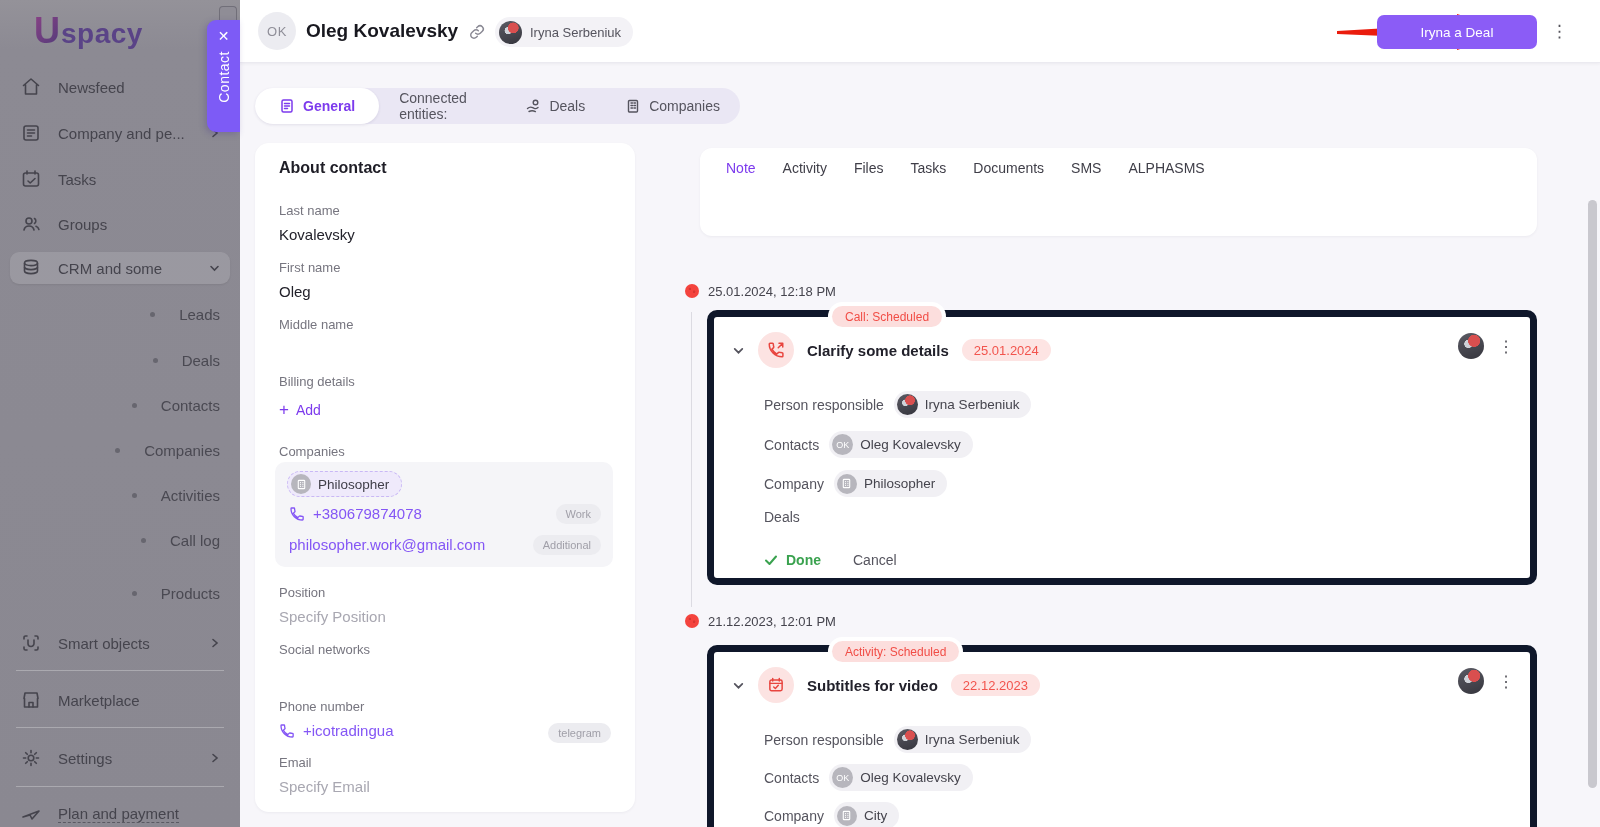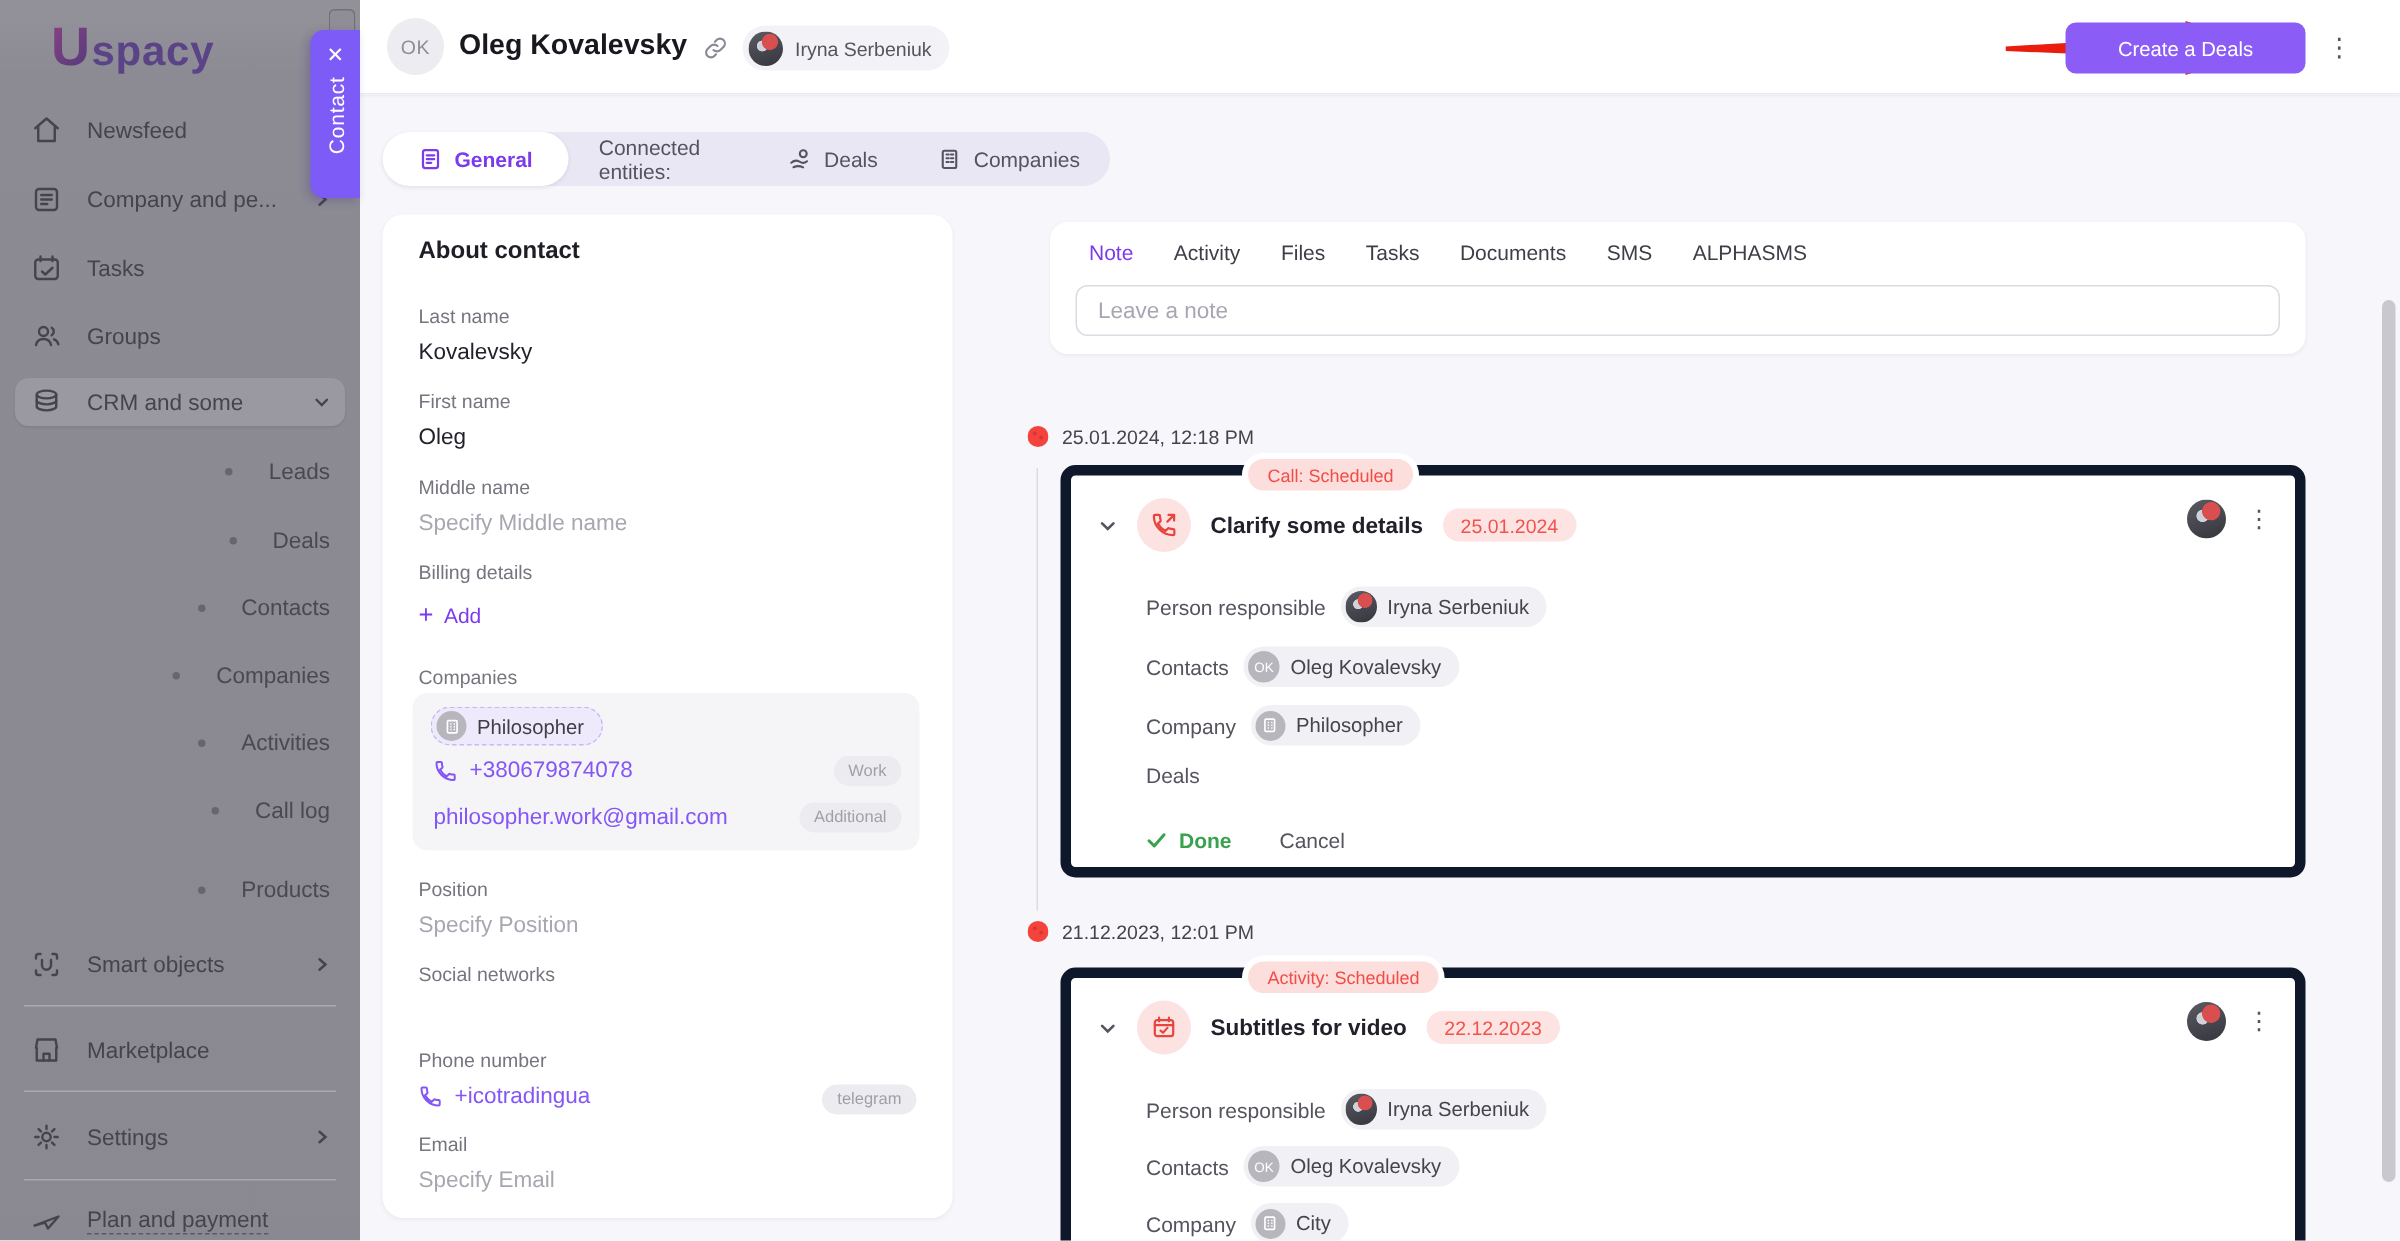--- a/index.html
+++ b/index.html
@@ -261,21 +261,21 @@
         <path d="M8.5 11.5a3.6 3.6 0 0 0 5.1 0l2.3-2.3a3.6 3.6 0 1 0-5.1-5.1l-1.2 1.2"></path>
         <path d="M11.5 8.5a3.6 3.6 0 0 0-5.1 0l-2.3 2.3a3.6 3.6 0 1 0 5.1 5.1l1.2-1.2"></path>
       </svg>
     <div class="owner-chip">
       <span class="photo"></span>
       <span class="oname">Iryna Serbeniuk</span>
     </div>
     <svg class="red-arrow" width="185" height="44" viewBox="0 0 185 44">
         <polygon points="0,21 120,14 120,4 178,22 120,40 120,29 0,24" fill="#ea1c0d"></polygon>
       </svg>
-    <button class="create-btn">Create a Deals</button>
+    <button class="create-btn">Iryna a Deal</button>
     <div class="top-kebab">⋮</div>
   </div>
 
   <div class="entity-tabs">
     <div class="etab active">
       <svg class="ticon" width="16" height="16" viewBox="0 0 16 16" fill="none" stroke="#7c3aed" stroke-width="1.5" stroke-linecap="round">
           <rect x="3" y="2" width="10" height="12" rx="1.5"></rect>
           <path d="M5.5 5.5h5M5.5 8h5M5.5 10.5h3"></path>
         </svg>
       <span>General</span>
@@ -302,21 +302,20 @@
   <div class="about-card">
     <div class="ac about-title" style="top:16px">About contact</div>
 
     <div class="ac flabel" style="top:60px">Last name</div>
     <div class="ac fvalue" style="top:83px">Kovalevsky</div>
 
     <div class="ac flabel" style="top:117px">First name</div>
     <div class="ac fvalue" style="top:140px">Oleg</div>
 
     <div class="ac flabel" style="top:174px">Middle name</div>
-    <div class="ac fplaceholder" style="top:197px">Specify Middle name</div>
 
     <div class="ac flabel" style="top:231px">Billing details</div>
     <div class="ac" style="top:258px">
       <span class="add-link">
         <span class="plus">+</span>
         <span>Add</span>
       </span>
     </div>
 
     <div class="ac flabel" style="top:301px">Companies</div>
@@ -366,21 +365,20 @@
   <div class="note-card">
     <div class="note-tabs">
       <span class="ntab active">Note</span>
       <span class="ntab">Activity</span>
       <span class="ntab">Files</span>
       <span class="ntab">Tasks</span>
       <span class="ntab">Documents</span>
       <span class="ntab">SMS</span>
       <span class="ntab">ALPHASMS</span>
     </div>
-    <input class="note-input" type="text" placeholder="Leave a note" style="">
   </div>
 
   <div class="tl-dot" style="left:445px; top:284px"></div>
   <div class="tl-date" style="left:468px; top:284px">25.01.2024, 12:18 PM</div>
   <div class="tl-line" style="left:451px; top:312px; height:295px"></div>
 
   <div class="tl-card" style="top:310px; height:275px">
     <div class="status-chip">Call: Scheduled</div>
     <div class="card-head">
       <svg class="chev-btn" width="13" height="13" viewBox="0 0 12 12" fill="none" stroke="currentColor" stroke-width="1.6" stroke-linecap="round">

